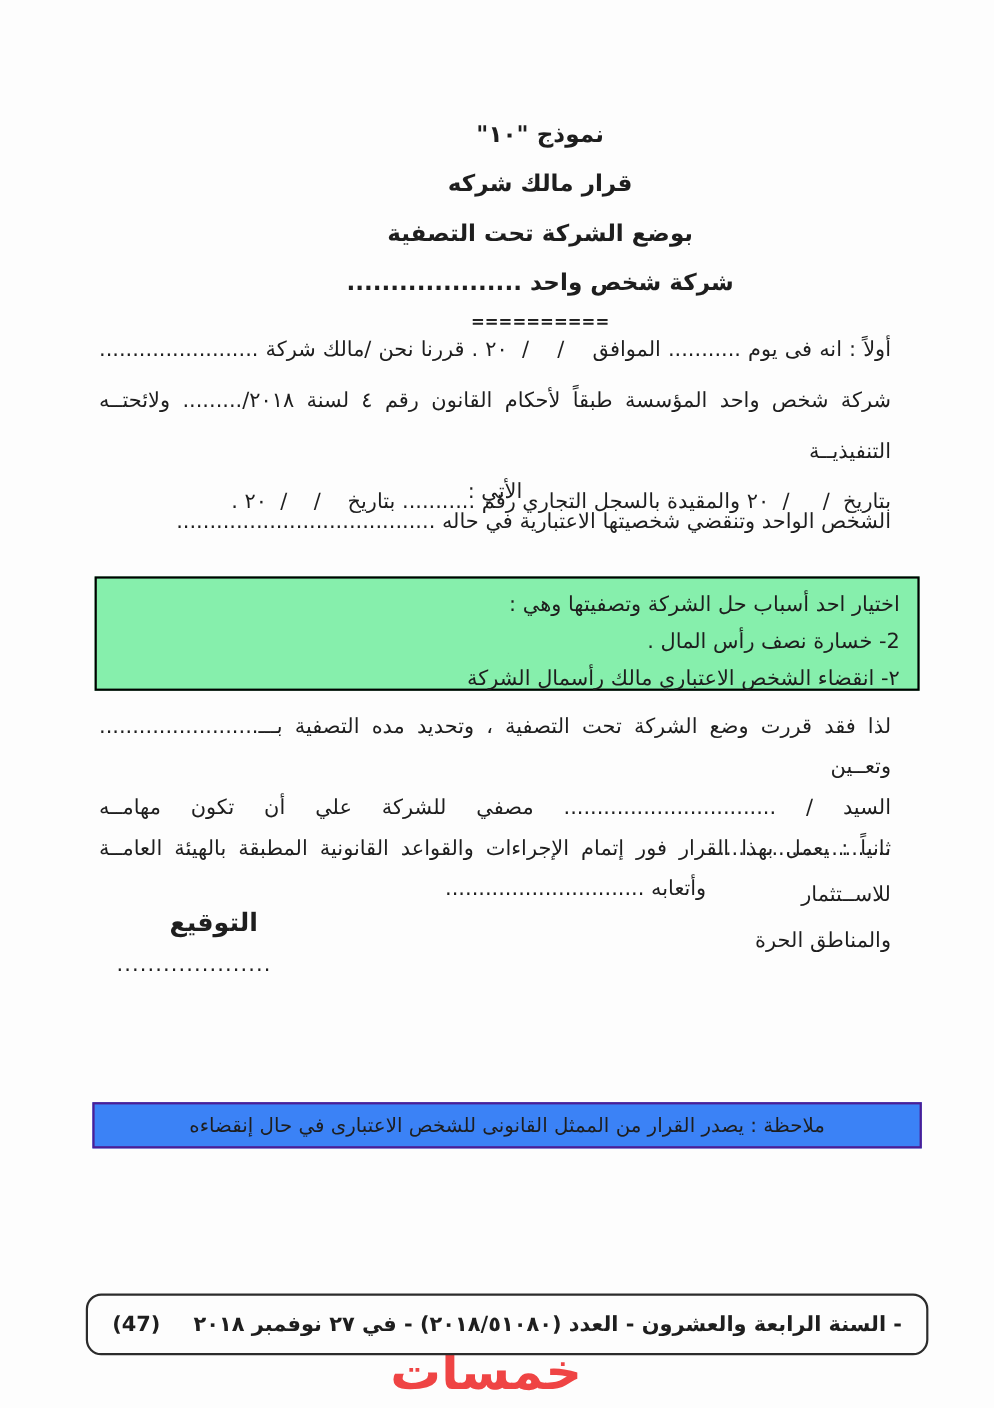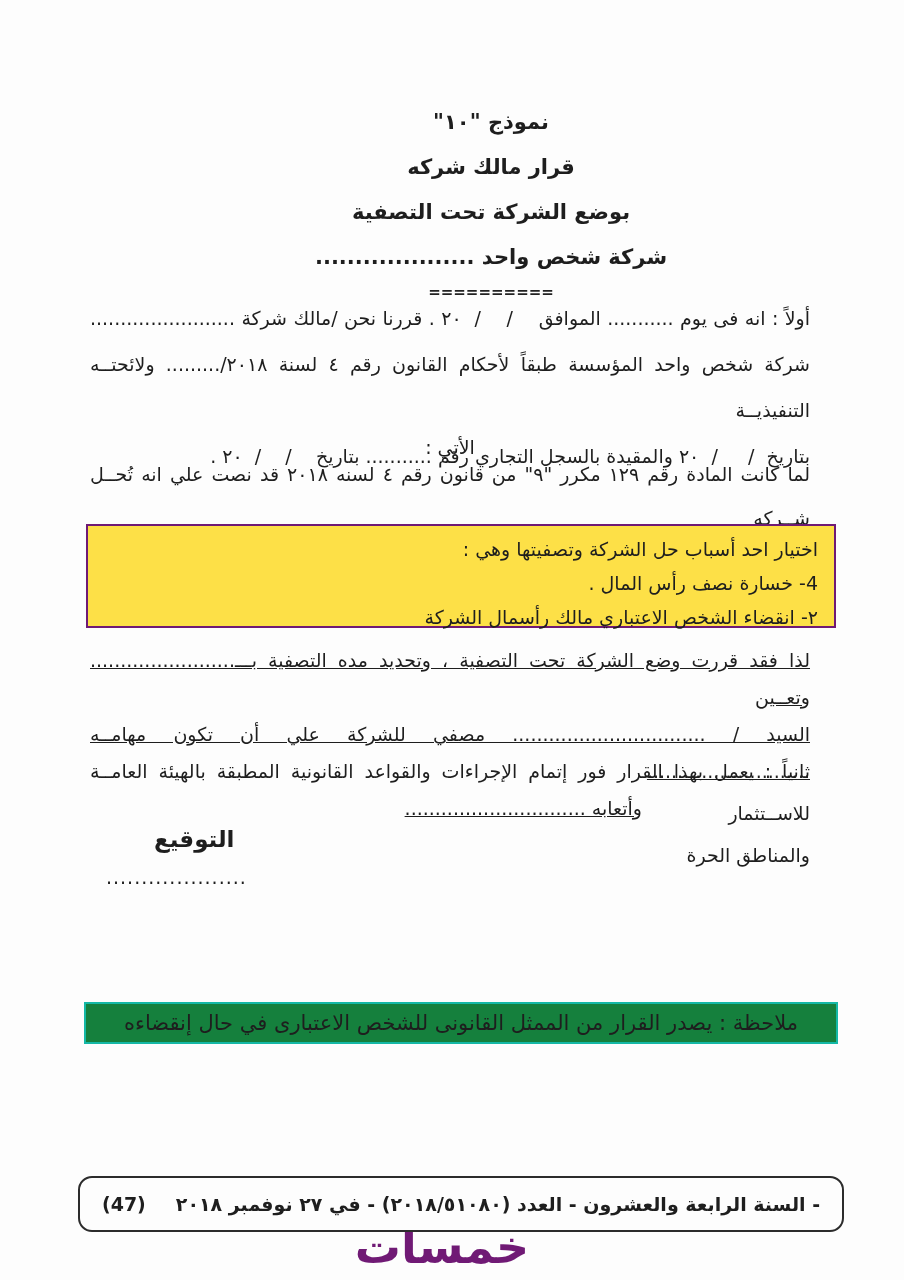--- a/index.html
+++ b/index.html
@@ -26,54 +26,54 @@
   .right { text-align: right; }
   .center { text-align: center; }
 
   .p1 { top: 295px; }
   .atti { top: 424px; }
   .p2 { top: 452px; }
   .p2 .line { line-height: 44px; }
 
   .reasons-box {
     position: absolute; top: 524px; left: 86px; right: 68px; height: 104px;
-    border: 2px solid #701a75; background: #fde047;
+    border: 2px solid #000000; background: #86efac;
     padding: 6px 16px 0 16px; box-sizing: border-box;
   }
   .reasons-box .line { font-size: 19px; line-height: 34px; }
 
-  .p3 { top: 642px; text-decoration: underline; }
+  .p3 { top: 642px; }
   .p3 .line { line-height: 37px; }
   .fees-line { padding-left: 0; padding-right: 168px; }
 
   .p4 { top: 750px; }
   .p4 .line { line-height: 42px; }
 
   .sig-label { top: 826px; text-align: left; padding-left: 64px; font-size: 23px; font-weight: bold; }
   .sig-dots  { top: 866px; text-align: left; padding-left: 16px; font-size: 19px; letter-spacing: 1px; }
 
   .note-box {
     position: absolute; top: 1002px; left: 84px; right: 66px; height: 38px;
-    border: 2px solid #14b8a6; display: flex; align-items: center; justify-content: center;
-    font-size: 21px; background: #15803d;
+    border: 2px solid #4c1d95; display: flex; align-items: center; justify-content: center;
+    font-size: 18px; background: #3b82f6;
   }
 
   .footer-box {
     position: absolute; top: 1176px; left: 78px; right: 60px; height: 52px;
     border: 2px solid #2c2c2c; border-radius: 14px;
     display: flex; align-items: center; justify-content: center; column-gap: 30px;
     font-weight: bold; background: #fdfdfd; z-index: 2;
   }
   .footer-brand { font-size: 21px; }
   .footer-rest  { font-size: 19px; }
   .footer-page  { font-size: 19px; }
 
   .watermark {
     position: absolute; top: 1220px; left: 0; right: 20px; text-align: center;
-    font-size: 46px; font-weight: bold; color: #701a75; z-index: 1; letter-spacing: 2px;
+    font-size: 46px; font-weight: bold; color: #ef4444; z-index: 1; letter-spacing: 2px;
   }
 </style>
 </head>
 <body>
 
 <div class="page">
 
   <div class="header">
     <div class="h-line">نموذج "١٠"</div>
     <div class="h-line">قرار مالك شركه</div>
@@ -84,27 +84,26 @@
 
   <div class="abs p1">
     <div class="line justify">أولاً : انه فى يوم ........... الموافق&nbsp;&nbsp;&nbsp; /&nbsp;&nbsp;&nbsp; /&nbsp;&nbsp;٢٠ . قررنا نحن /مالك شركة ........................</div>
     <div class="line justify">شركة شخص واحد المؤسسة طبقاً لأحكام القانون رقم ٤ لسنة ٢٠١٨/......... ولائحتــه التنفيذيــة</div>
     <div class="line right">بتاريخ&nbsp; /&nbsp;&nbsp;&nbsp;&nbsp; /&nbsp;&nbsp;٢٠ والمقيدة بالسجل التجاري رقم ........... بتاريخ&nbsp;&nbsp;&nbsp; /&nbsp;&nbsp;&nbsp; /&nbsp;&nbsp;٢٠ .</div>
   </div>
 
   <div class="abs atti line center">الأتي :</div>
 
   <div class="abs p2">
-    <div class="line justify">لما كانت المادة رقم ١٢٩ مكرر "٩" من قانون رقم ٤ لسنه ٢٠١٨ قد نصت علي انه تُحــل شــركه</div>
     <div class="line right">الشخص الواحد وتنقضي شخصيتها الاعتبارية في حاله .......................................</div>
   </div>
 
   <div class="reasons-box">
     <div class="line right">اختيار احد أسباب حل الشركة وتصفيتها وهي :</div>
-    <div class="line right">4- خسارة نصف رأس المال .</div>
+    <div class="line right">2- خسارة نصف رأس المال .</div>
     <div class="line right">٢- انقضاء الشخص الاعتباري مالك رأسمال الشركة</div>
   </div>
 
   <div class="abs p3">
     <div class="line justify">لذا فقد قررت وضع الشركة تحت التصفية ، وتحديد مده التصفية بـــ........................ وتعــين</div>
     <div class="line justify">السيد / ................................ مصفي للشركة علي أن تكون مهامــه ...........................</div>
     <div class="line right fees-line">وأتعابه ..............................</div>
   </div>
 
   <div class="abs p4">

